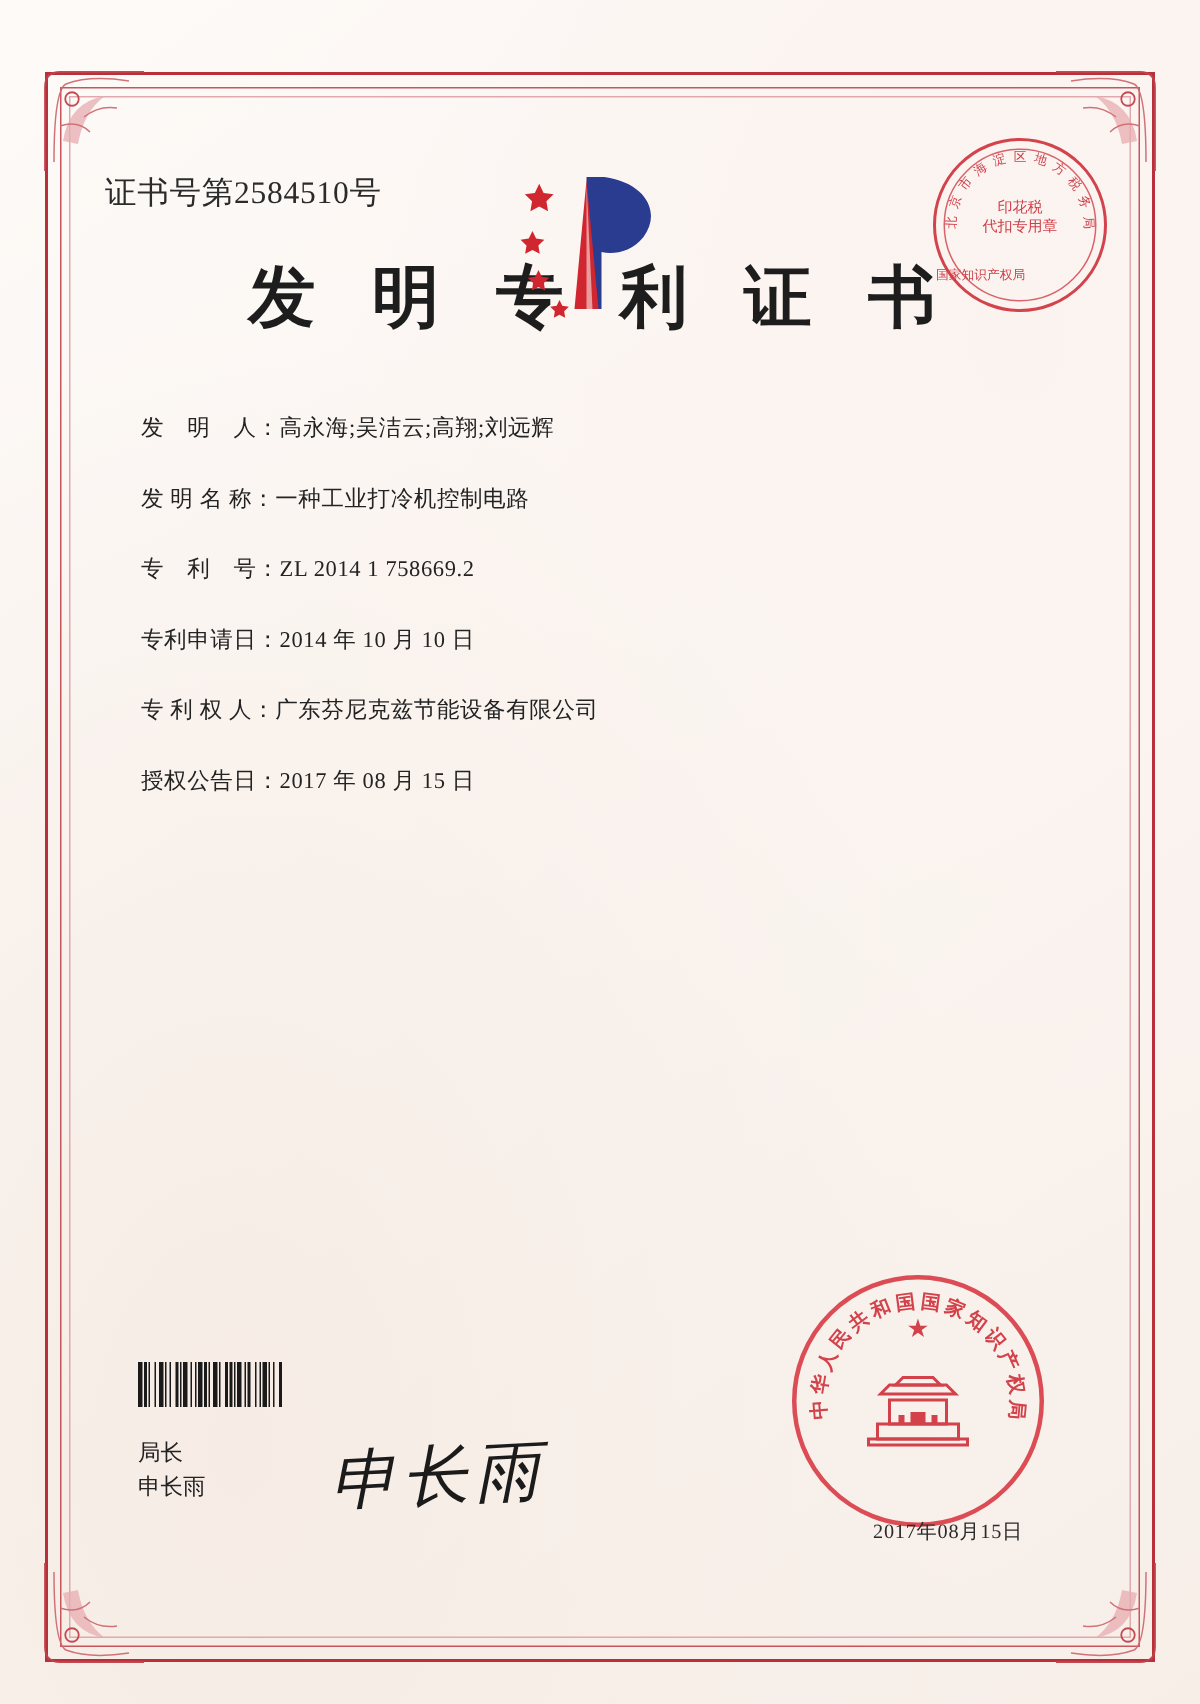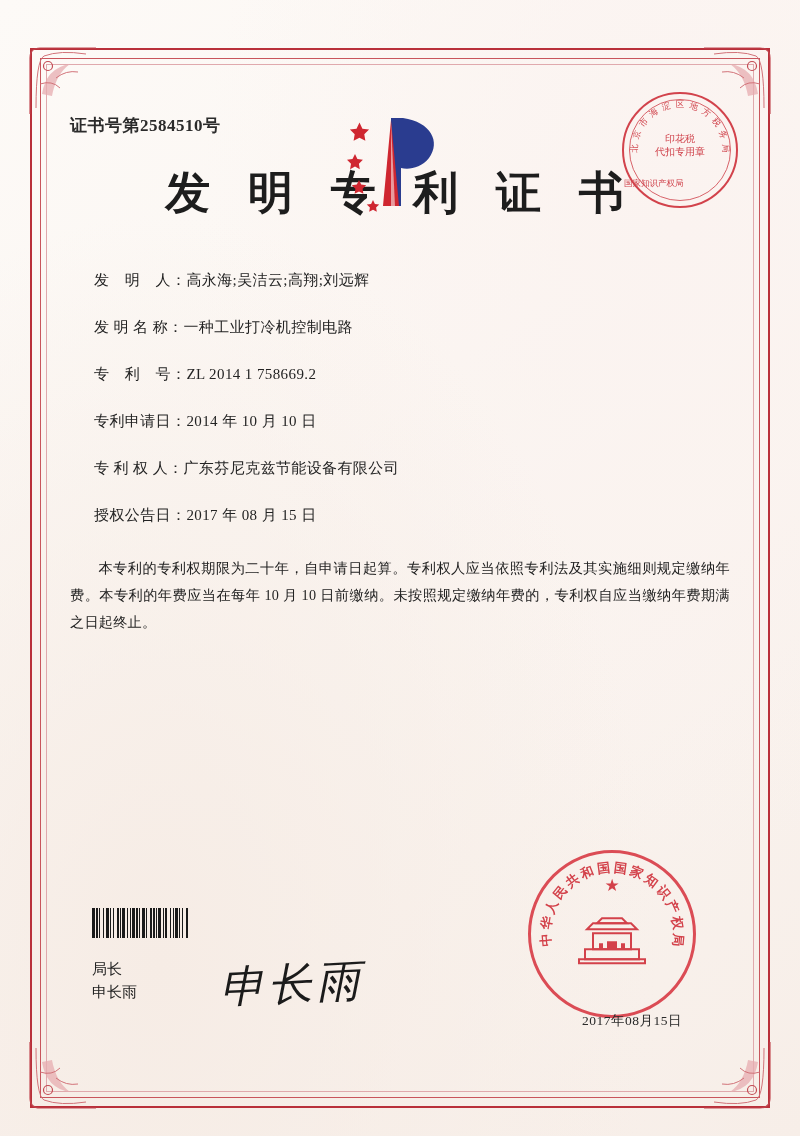--- a/index.html
+++ b/index.html
@@ -58,25 +58,24 @@
   .corner.bl { left: 26px; bottom: 24px; transform: scaleY(-1); }
   .corner.br { right: 26px; bottom: 24px; transform: scale(-1,-1); }
 
   
   .content {
     position: absolute;
     left: 70px; top: 92px; right: 70px; bottom: 60px;
   }
 
   .cert-no {
-    font-size: 17px;
+    font-size: 21px;
     color: #2b2b2b;
     letter-spacing: .5px;
     margin-top: 22px;
-    font-weight: bold;
   }
 
   
   .emblem {
     position: absolute;
     left: 255px;
     top: 18px;
     width: 150px;
     height: 110px;
   }
@@ -362,21 +361,20 @@
       </div>
       <div class="field">
         <span class="lbl">专 利 权 人：</span><span class="val">广东芬尼克兹节能设备有限公司</span>
       </div>
       <div class="field">
         <span class="lbl">授权公告日：</span><span class="val">2017 年 08 月 15 日</span>
       </div>
     </div>
 
     <div class="body-text">
-      <p>本专利的专利权期限为二十年，自申请日起算。专利权人应当依照专利法及其实施细则规定缴纳年费。本专利的年费应当在每年 10 月 10 日前缴纳。未按照规定缴纳年费的，专利权自应当缴纳年费期满之日起终止。</p>
     </div>
 
     <div class="barcode">
         <i style="width:3px;background:#1a1a1a"></i>
         <i style="width:1px;background:transparent"></i>
         <i style="width:2px;background:#1a1a1a"></i>
         <i style="width:1px;background:transparent"></i>
         <i style="width:1px;background:#1a1a1a"></i>
         <i style="width:3px;background:transparent"></i>
         <i style="width:1px;background:#1a1a1a"></i>

